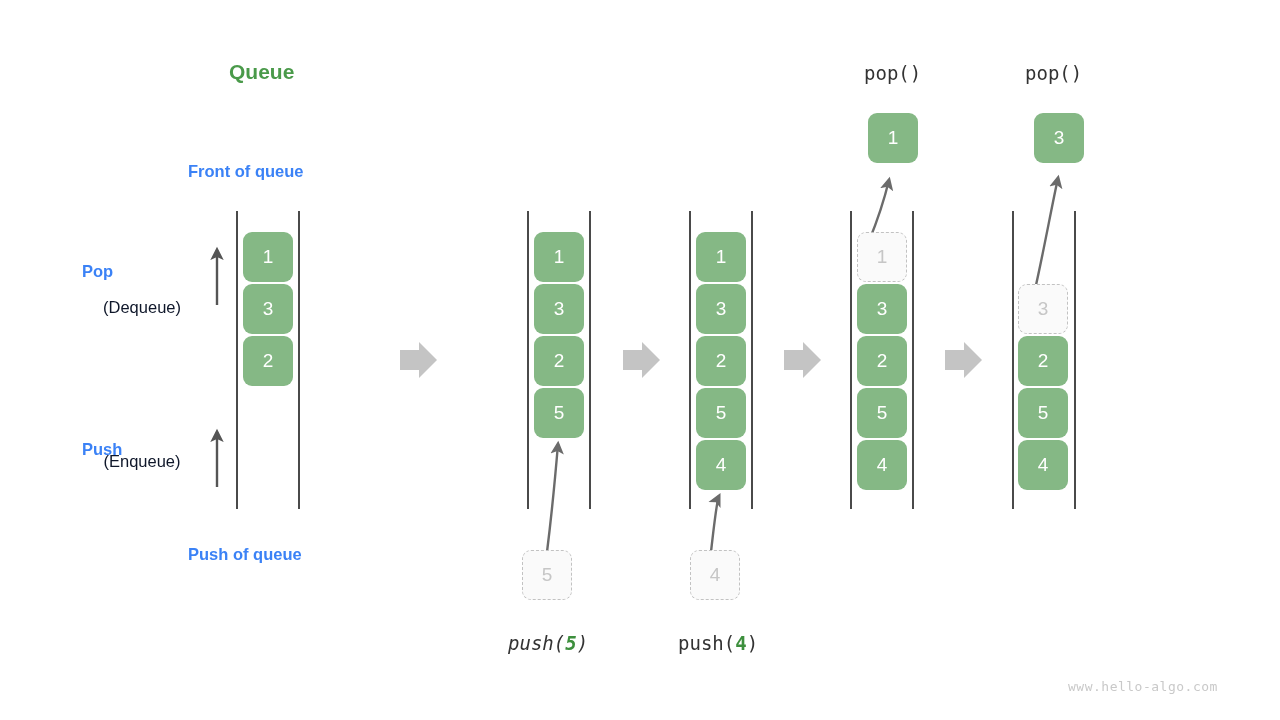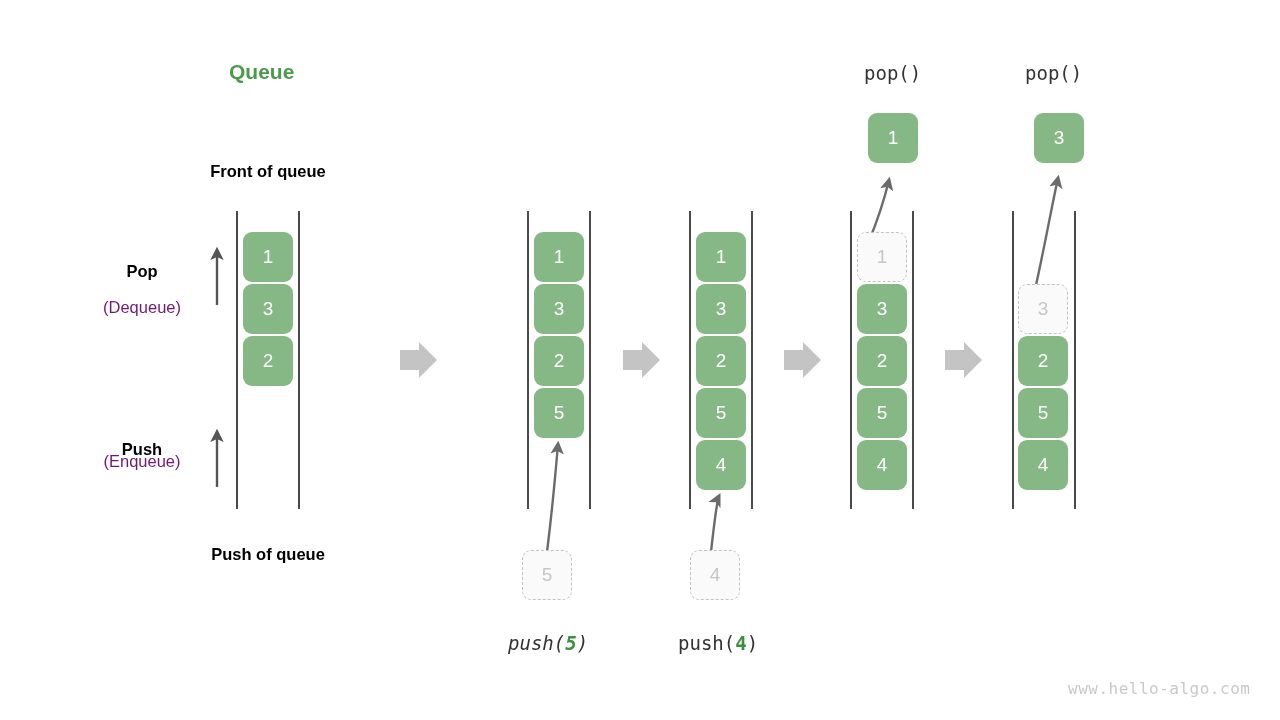--- a/index.html
+++ b/index.html
@@ -19,44 +19,44 @@
     position: absolute;
     font-weight: bold;
     font-size: 21px;
     color: #4a9a4a;
     white-space: nowrap;
   }
   .lbl-bold {
     position: absolute;
     font-weight: bold;
     font-size: 16.5px;
-    color: #000000;
-    white-space: nowrap;
-    text-align: center;
+    color: #3b82f6;
+    white-space: nowrap;
+    text-align: left;
   }
   .lbl-plain {
     position: absolute;
     font-size: 16.5px;
-    color: #701a75;
+    color: #0f172a;
     white-space: nowrap;
     text-align: center;
   }
   .mono {
     position: absolute;
     font-family: "DejaVu Sans Mono", "Liberation Mono", monospace;
     font-size: 19px;
     color: #333333;
     white-space: nowrap;
     text-align: right;
   }
   .mono .num { color: #3d8f3d; font-weight: bold; }
   .watermark {
     position: absolute;
     font-family: "DejaVu Sans Mono", "Liberation Mono", monospace;
-    font-size: 16px;
+    font-size: 13px;
     color: #c9c9c9;
     white-space: nowrap;
     letter-spacing: 0.5px;
   }
 
   
   .cell {
     position: absolute;
     width: 50px;
     height: 50px;

